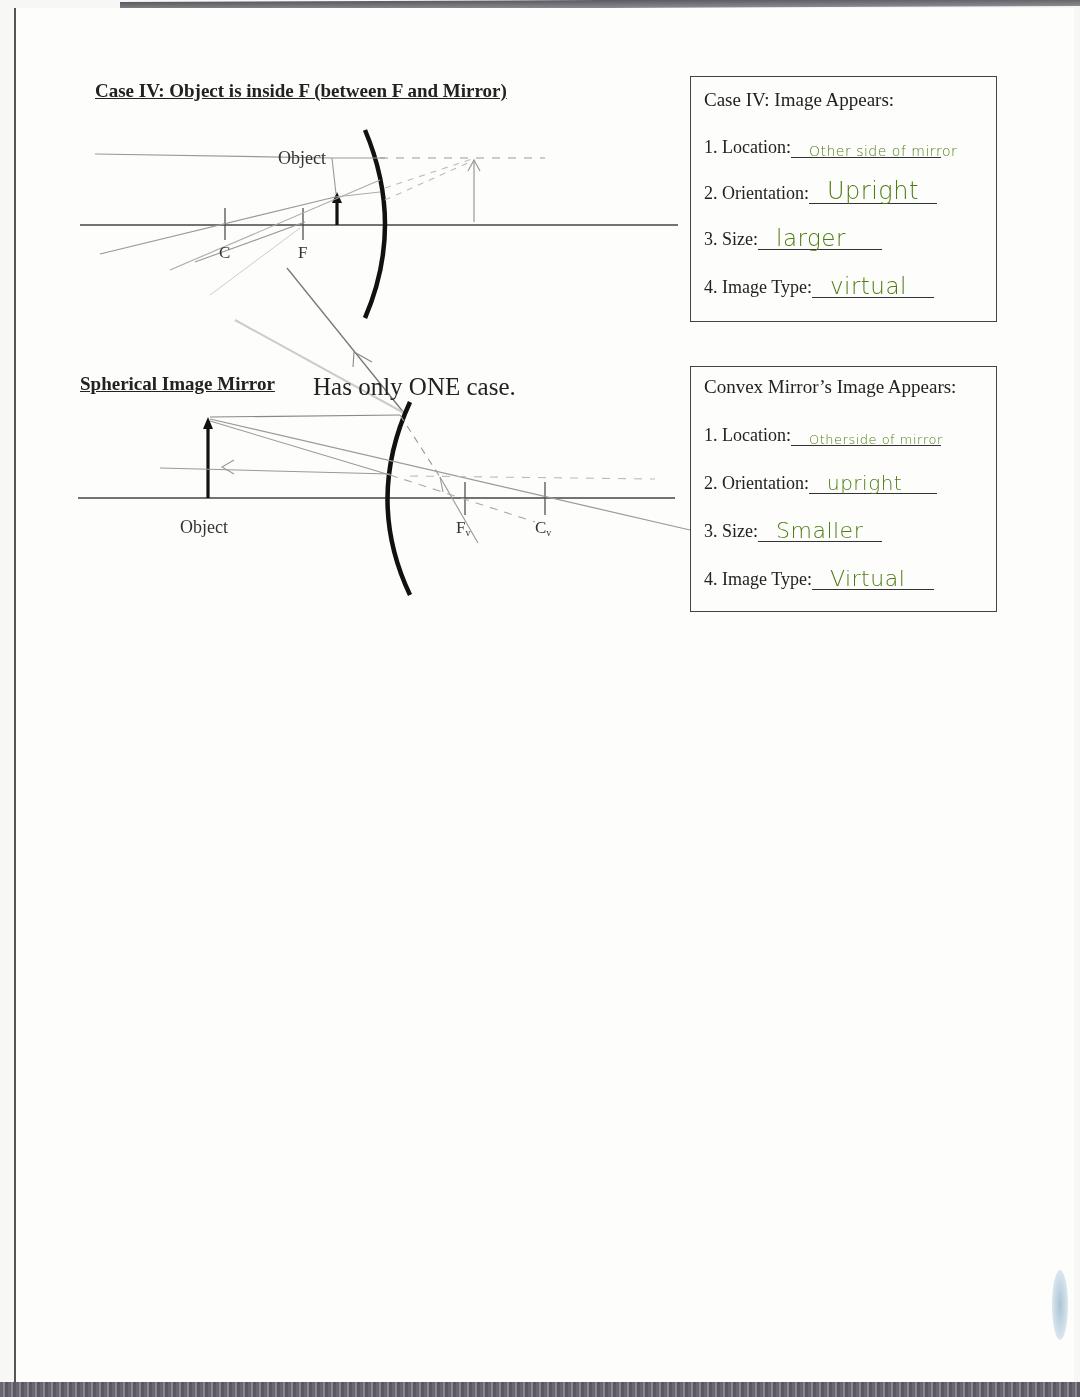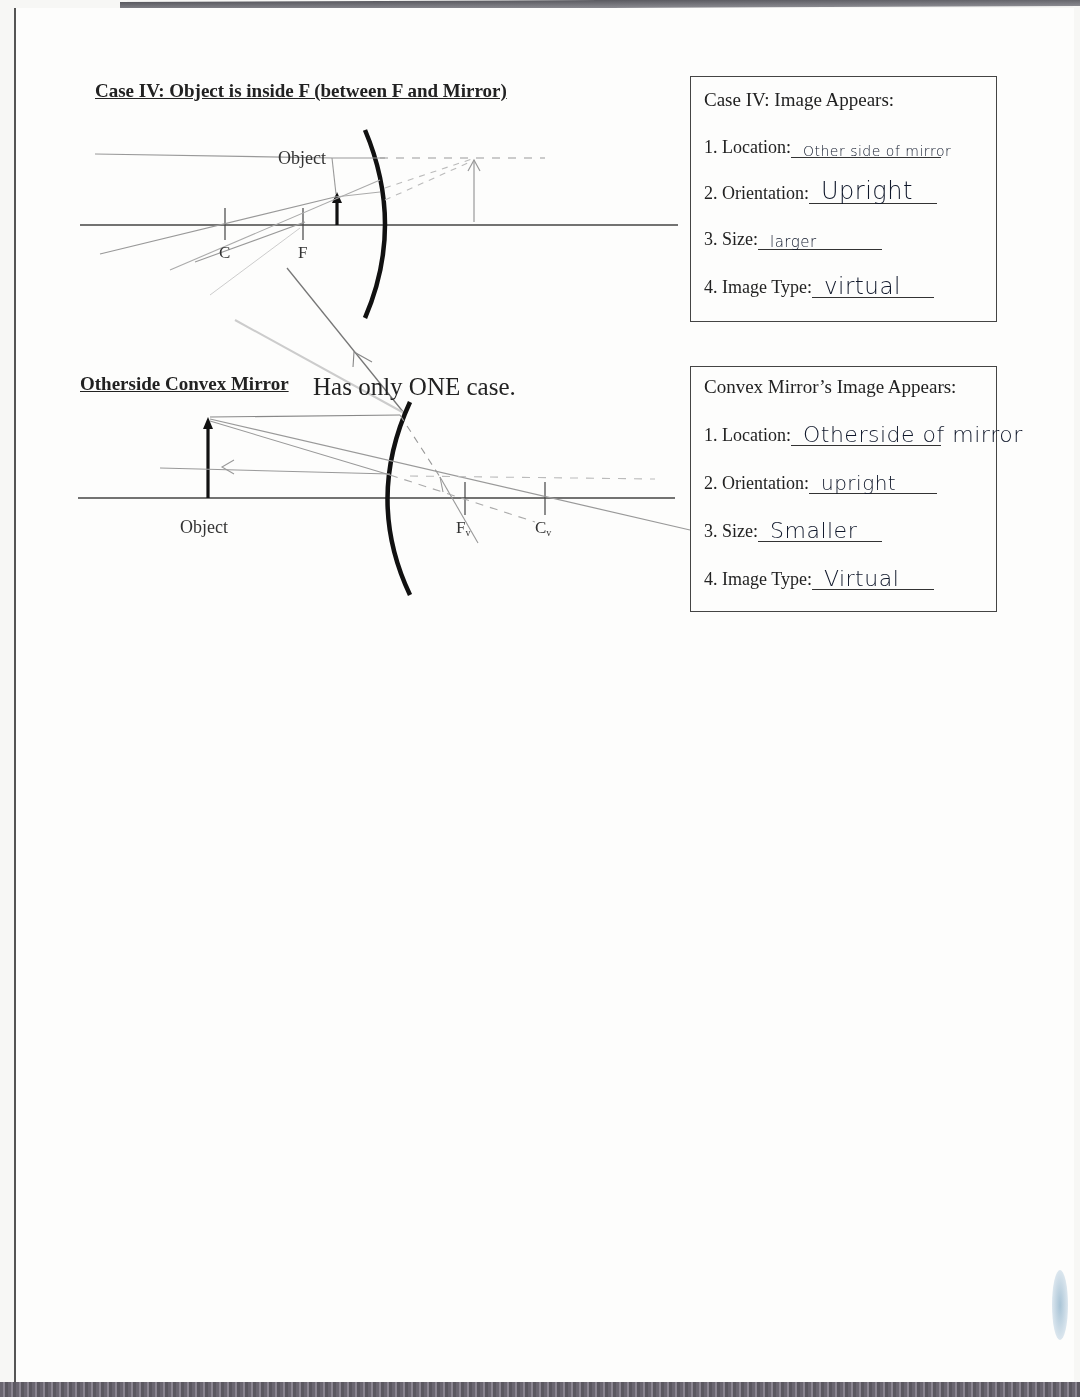--- a/index.html
+++ b/index.html
@@ -13,21 +13,21 @@
                  background:repeating-linear-gradient(90deg,#6a6670 0 3px,#8a8590 3px 5px,#5b5860 5px 8px); }
   .blue-smudge { position:absolute; left:1052px; top:1270px; width:16px; height:70px; border-radius:50%;
                  background:radial-gradient(#a9c4d6,#dbe6ee 70%,transparent); }
   .heading { position:absolute; font-weight:bold; text-decoration:underline; font-size:19px; }
   .plain { position:absolute; font-size:25px; }
   svg.diagram { position:absolute; left:0; top:0; }
   .answer-box { position:absolute; border:1.5px solid #444; background:transparent; }
   .box-title { position:absolute; left:13px; font-size:19px; }
   .row { position:absolute; left:13px; font-size:18px; white-space:nowrap; display:flex; align-items:flex-end; }
   .blank { display:inline-block; border-bottom:1.3px solid #333; position:relative; height:22px; }
-  .hand { position:absolute; left:12px; bottom:-2px; color:#0f172a;
+  .hand { position:absolute; left:18px; bottom:-2px; color:#4d7c0f;
           font-family:"DejaVu Sans", sans-serif; font-weight:300; white-space:nowrap; letter-spacing:0.5px; }
   .lbl { font-size:17px; fill:#333; font-family:"Liberation Serif", serif; }
 </style>
 </head>
 <body>
 
 <div class="top-edge"></div>
 <div class="page"></div>
 <div class="blue-smudge"></div>
 <div class="bottom-edge"></div>
@@ -94,57 +94,57 @@
     <polyline points="234,460 222,467 234,474" fill="none" stroke="#999" stroke-width="1.1"></polyline>
     <line x1="410" y1="476" x2="655" y2="479" stroke="#bbb" stroke-width="1.1" stroke-dasharray="8,8"></line>
 
     <line x1="443" y1="492" x2="440" y2="477" stroke="#999" stroke-width="1.1"></line>
     <text x="180" y="533" class="lbl" style="font-size:18px;">Object</text>
     <text x="456" y="533" class="lbl">F<tspan font-size="10" dy="3">v</tspan></text>
     <text x="535" y="533" class="lbl">C<tspan font-size="10" dy="3">v</tspan></text>
   </g>
 </svg>
 
-<div class="heading" style="left:80px; top:373px;">Otherside Convex Mirror</div>
+<div class="heading" style="left:80px; top:373px;">Spherical Image Mirror</div>
 <div class="plain" style="left:313px; top:373px;">Has only ONE case.</div>
 
 <div class="answer-box" style="left:690px; top:76px; width:305px; height:244px;text-align:right;">
   <div class="box-title" style="top:12px;">Case IV: Image Appears:</div>
   <div class="row" style="top:58px;">
     <span>1. Location:</span>
     <span class="blank" style="width:150px;">
       <span class="hand" style="font-size:14px;">Other side of mirror</span>
     </span>
   </div>
   <div class="row" style="top:104px;">
     <span>2. Orientation:</span>
     <span class="blank" style="width:128px;">
       <span class="hand" style="font-size:24px;">Upright</span>
     </span>
   </div>
   <div class="row" style="top:150px;">
     <span>3. Size:</span>
     <span class="blank" style="width:124px;">
-      <span class="hand" style="font-size:15px;">larger</span>
+      <span class="hand" style="font-size:23px;">larger</span>
     </span>
   </div>
   <div class="row" style="top:198px;">
     <span>4. Image Type:</span>
     <span class="blank" style="width:122px;">
       <span class="hand" style="font-size:23px;">virtual</span>
     </span>
   </div>
 </div>
 
 <div class="answer-box" style="left:690px; top:366px; width:305px; height:244px;text-decoration:underline;">
   <div class="box-title" style="top:9px;">Convex Mirror’s Image Appears:</div>
   <div class="row" style="top:56px;">
     <span>1. Location:</span>
     <span class="blank" style="width:150px;">
-      <span class="hand" style="font-size:22px;">Otherside of mirror</span>
+      <span class="hand" style="font-size:13px;">Otherside of mirror</span>
     </span>
   </div>
   <div class="row" style="top:104px;">
     <span>2. Orientation:</span>
     <span class="blank" style="width:128px;">
       <span class="hand" style="font-size:20px;">upright</span>
     </span>
   </div>
   <div class="row" style="top:152px;">
     <span>3. Size:</span>

